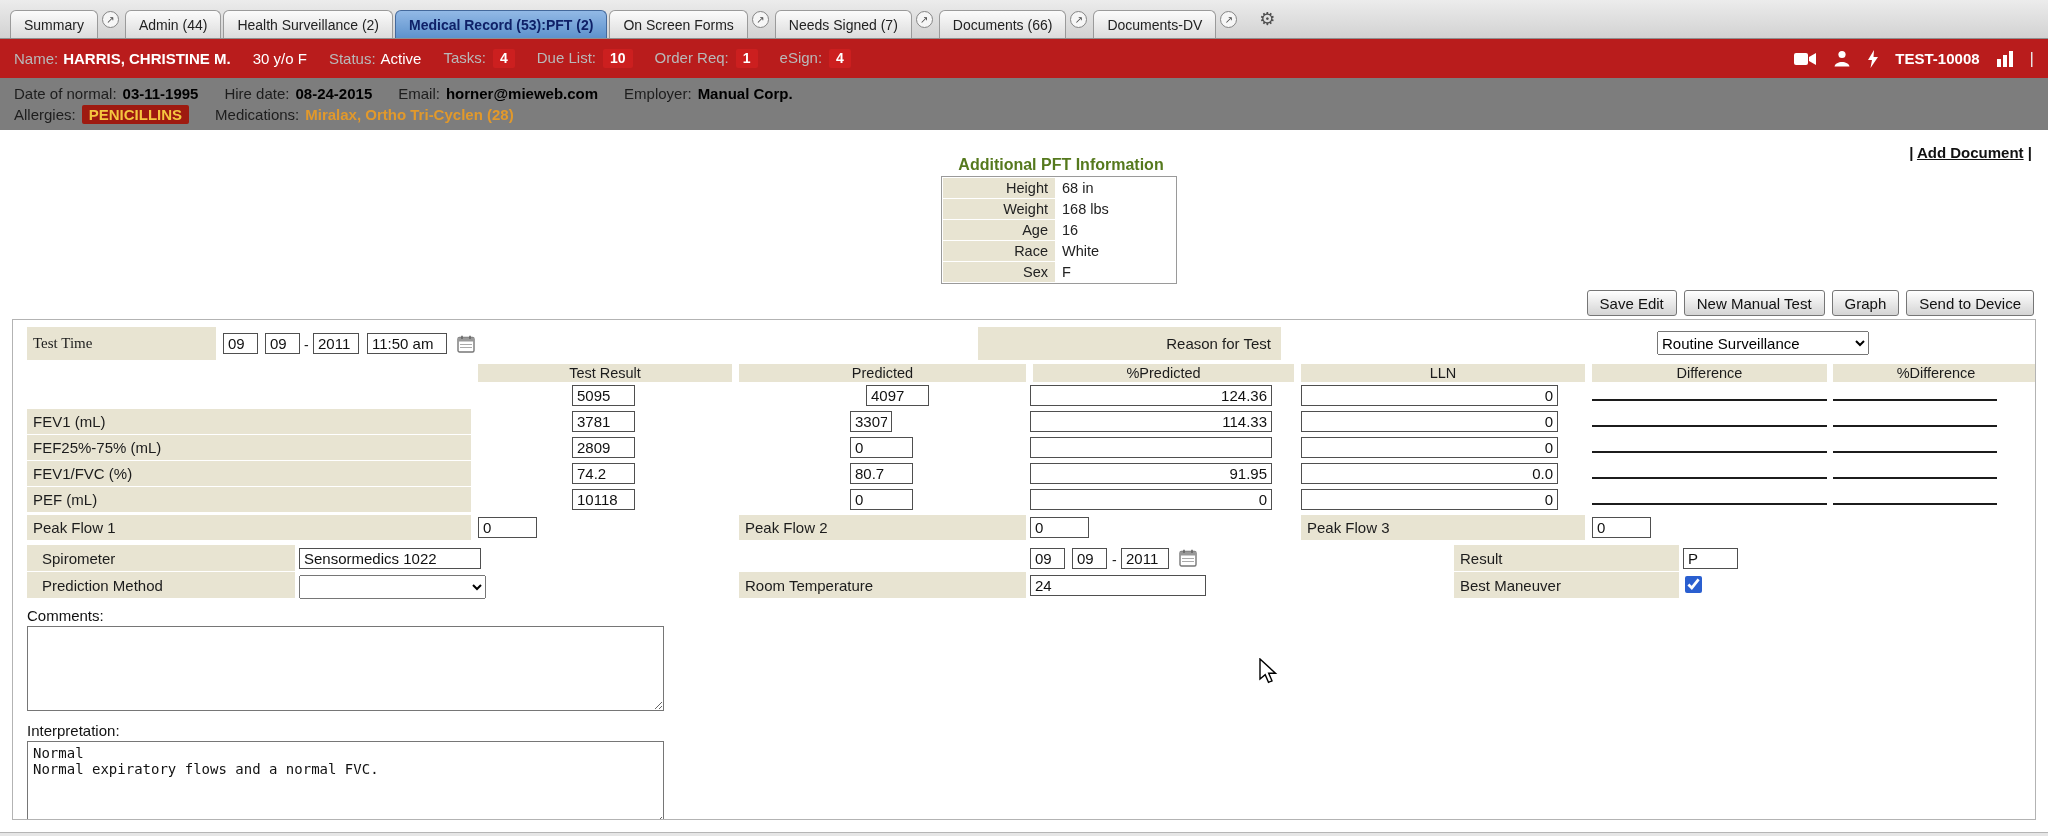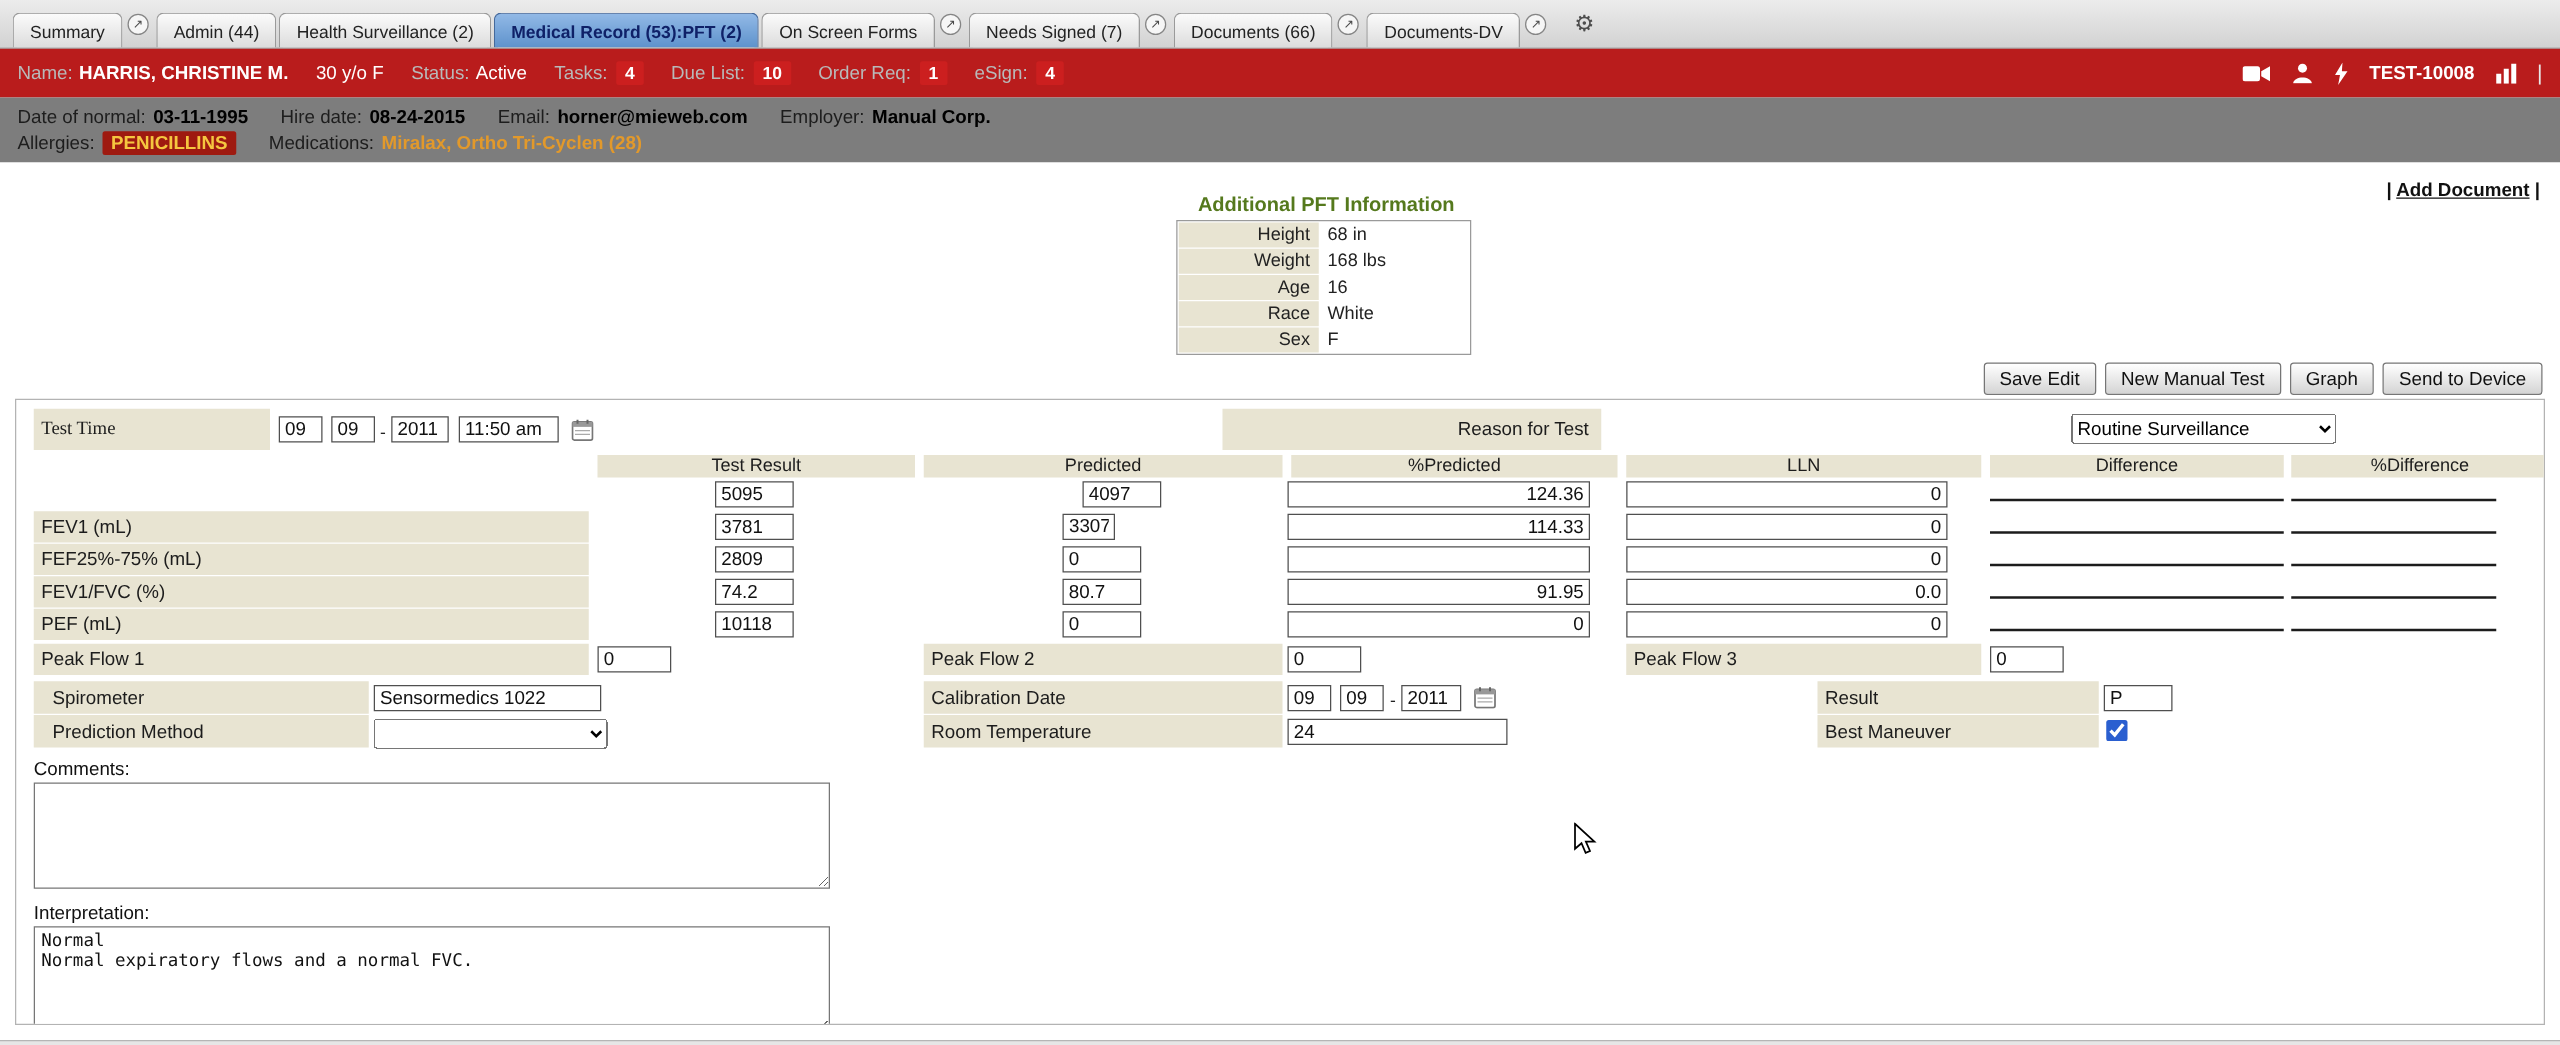--- a/index.html
+++ b/index.html
@@ -298,21 +298,20 @@
         <input type="text" style="left: 451px; width: 59px;" value="0">
         <div class="bc" style="left:712px;width:287px;">Peak Flow 2</div>
         <input type="text" style="left: 1003px; width: 59px;" value="0">
         <div class="bc" style="left:1274px;width:284px;">Peak Flow 3</div>
         <input type="text" style="left: 1565px; width: 59px;" value="0">
       </div>
 
       <div class="frow row-spiro">
         <div class="bc indent" style="left:0;width:268px;">Spirometer</div>
         <input type="text" style="left: 272px; width: 182px; top: 3px;" value="Sensormedics 1022">
-        <div class="bc" style="left:712px;width:287px;">Calibration Date</div>
         <input type="text" style="left: 1003px; width: 35px; top: 3px;" value="09">
         <input type="text" style="left: 1045px; width: 35px; top: 3px;" value="09">
         <span class="dash" style="left:1085px;">-</span>
         <input type="text" style="left: 1094px; width: 48px; top: 3px;" value="2011">
         <span class="cal-icon" style="left:1152px;"><svg width="18" height="18" viewBox="0 0 18 18">
               <rect x="1" y="2.5" width="16" height="14.5" rx="1.5" fill="#fff" stroke="#777" stroke-width="1.4"></rect>
               <rect x="1" y="2.5" width="16" height="4" fill="#999"></rect>
               <line x1="5" y1="0.8" x2="5" y2="4" stroke="#666" stroke-width="1.6"></line>
               <line x1="13" y1="0.8" x2="13" y2="4" stroke="#666" stroke-width="1.6"></line>
               <line x1="3" y1="9.5" x2="15" y2="9.5" stroke="#aaa"></line>

